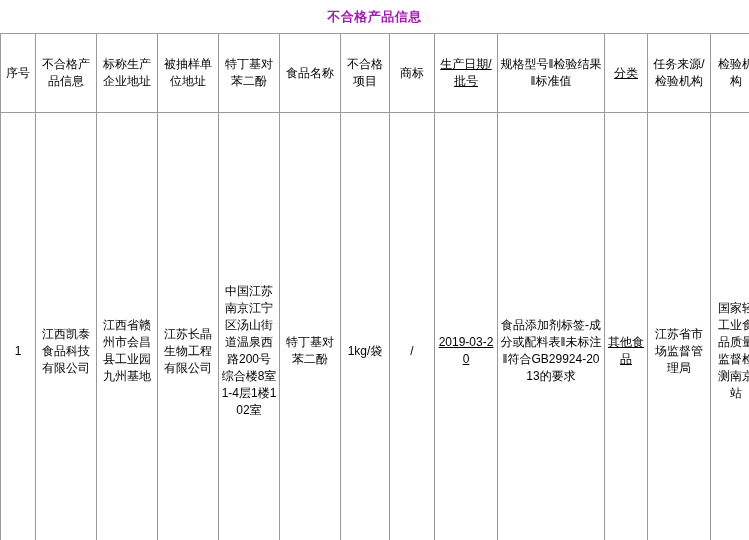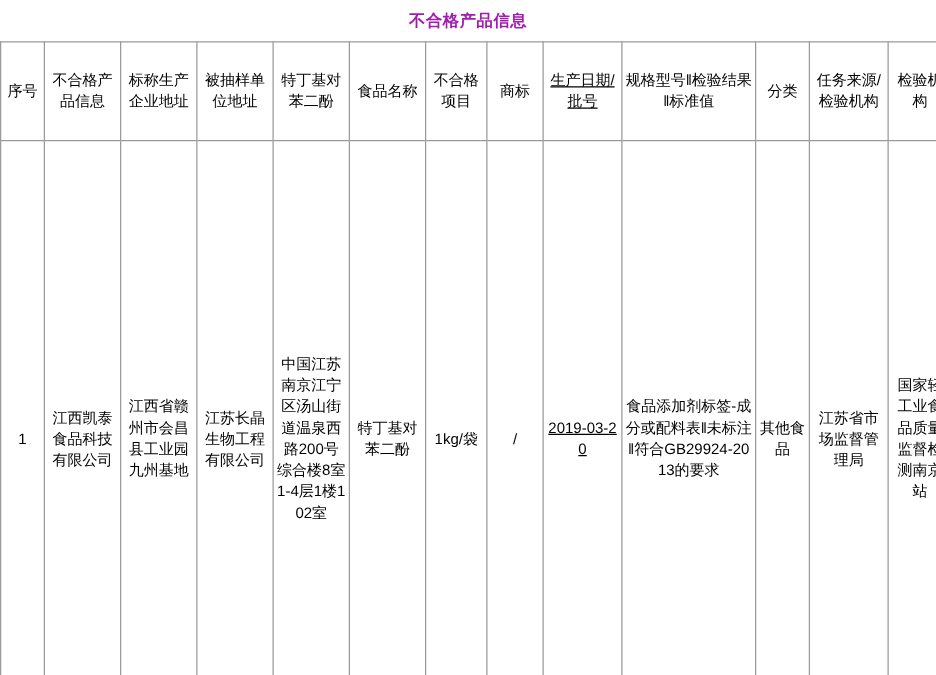--- a/index.html
+++ b/index.html
@@ -57,21 +57,21 @@
   .c0 { width: 30px; }
   .c1 { width: 56px; }
   .c2 { width: 56px; }
   .c3 { width: 56px; }
   .c4 { width: 56px; }
   .c5 { width: 56px; }
   .c6 { width: 44px; }
   .c7 { width: 40px; }
   .c8 { width: 58px; text-decoration: underline; }
   .c9 { width: 102px; }
-  .c10 { width: 38px; }
+  .c10 { width: 38px; text-decoration: underline; }
   .c11 { width: 58px; }
   .c12 { width: 46px; }
 </style>
 </head>
 <body>
 
 <div class="doc">
 
   <div class="doc-title">不合格产品信息</div>
 

